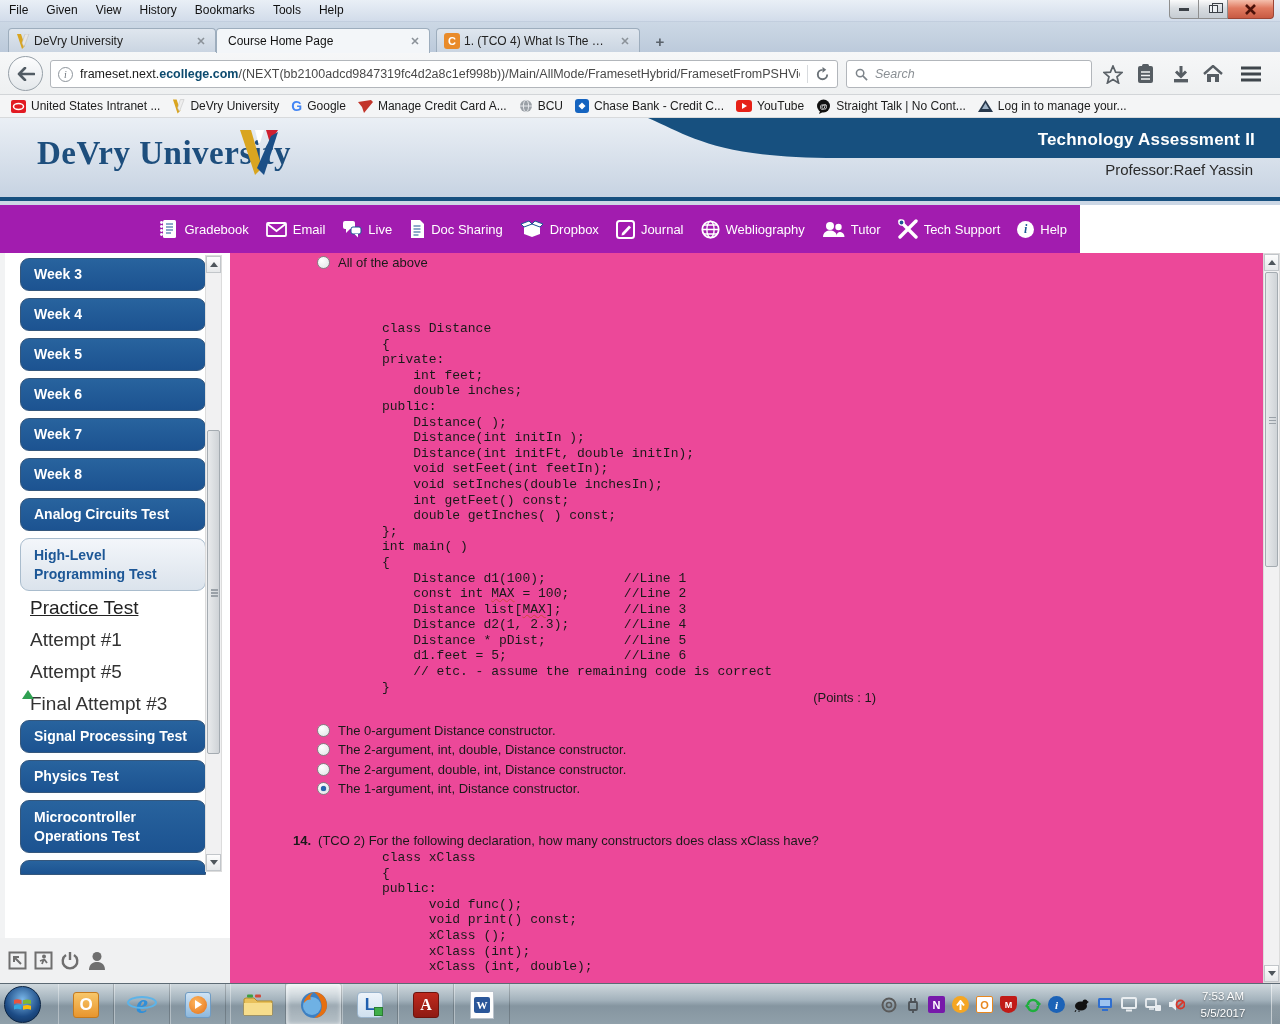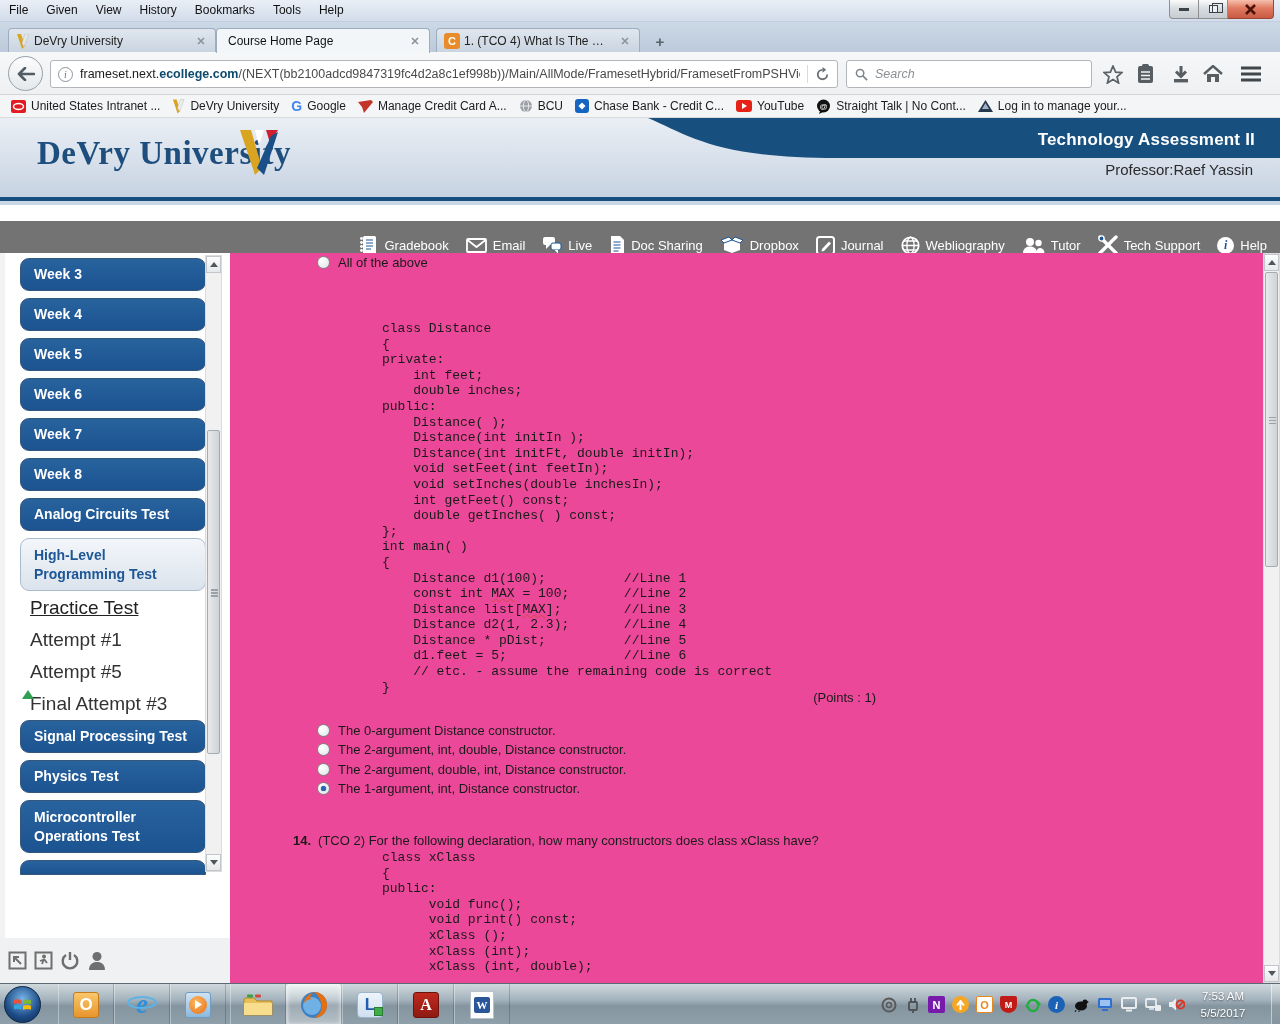--- a/index.html
+++ b/index.html
@@ -50,21 +50,21 @@
 
 #dvheader{position:absolute;left:0;top:118px;width:1280px;height:79px;background:linear-gradient(#eaeff5,#c7d3e2)}
 #brand{position:absolute;left:37px;top:17px;font-family:"Liberation Serif",serif;font-size:33px;font-weight:600;color:#1d4e7d;letter-spacing:.5px}
 #course-title{position:absolute;right:25px;top:12px;font-size:17px;font-weight:bold;color:#fff;letter-spacing:.2px}
 #prof{position:absolute;right:27px;top:43px;font-size:15px;color:#2b2b2b}
 #prof .pname{}
 #headerline{position:absolute;left:0;top:197px;width:1280px;height:4px;background:#17507f}
 #headergap{position:absolute;left:0;top:201px;width:1280px;height:4px;background:#ccd7e5}
 
 
-#coursenav{position:absolute;left:0;top:221px;width:1280px;height:48px;background:#737373}
+#coursenav{position:absolute;left:0;top:205px;width:1080px;height:48px;background:#a21caf}
 #coursenav .wrap{position:absolute;right:13px;top:0;height:100%;display:flex;align-items:center;gap:17px}
 .cn-item{display:flex;align-items:center;gap:6px;color:#fff;font-size:13px;white-space:nowrap}
 .help-circle{width:17px;height:17px;border-radius:50%;background:#fff;color:#1d5796;font-family:"Liberation Serif",serif;font-weight:bold;font-style:italic;font-size:12px;display:flex;align-items:center;justify-content:center}
 
 
 #sidebar{position:absolute;left:0;top:253px;width:230px;height:687px;background:#fff;border-left:5px solid #f2f3f4}
 .navbtn{position:absolute;left:15px;width:186px;border-radius:9px;background:linear-gradient(#28639e,#1c5391);border:1px solid #35577c;color:#fff;font-weight:bold;font-size:14px;display:flex;align-items:center;padding-left:13px;line-height:1.3}
 .navbtn.sel{background:linear-gradient(#f3f6fa,#dbe3ec);color:#1d5796;border:1px solid #a9bccd}
 #subpanel{position:absolute;left:15px;top:339px;width:188px}
 .subitem{font-size:19px;color:#333;padding:5px 0 5px 10px}

